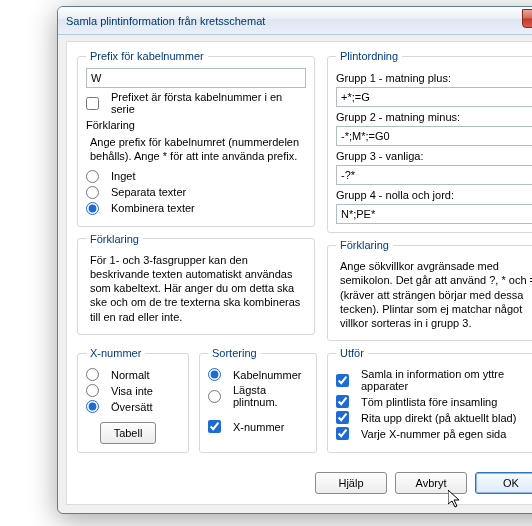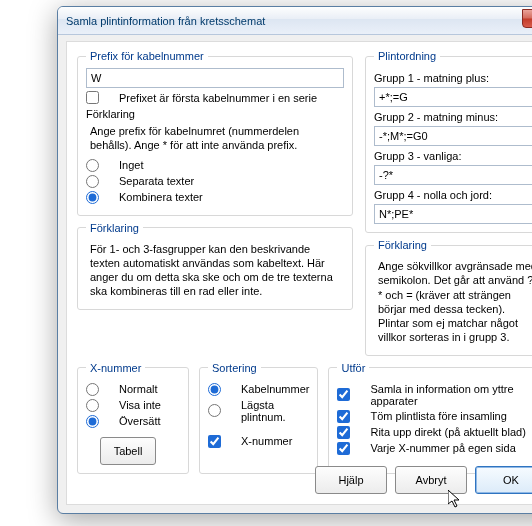--- a/index.html
+++ b/index.html
@@ -49,58 +49,58 @@
     text-shadow: 0 -1px 0 rgba(0,0,0,.3);
   }
   .body {
     position: absolute;
     left: 8px; right: 8px; top: 34px; bottom: 8px;
     background: #fff;
     border: 1px solid #dcdcdc;
     padding: 8px 10px 8px 10px;
   }
   .row { display: flex; gap: 12px; }
-  .left { width: 276px; }
+  .left { width: 238px; }
   .right { flex: 1; }
 
   fieldset {
     border: 1px solid #d8d8d8;
     border-radius: 3px;
     margin: 0 0 6px 0;
     padding: 6px 8px 8px 8px;
   }
   legend { padding: 0 4px; color: #003a8c; }
 
   .label { margin: 4px 0 3px; }
   input[type=text] {
     width: 100%;
     height: 20px;
     border: 1px solid #aebccd;
     padding: 1px 4px;
     font: inherit;
     background: #fff;
   }
   .chk, .rad {
-    display: flex; align-items: center; gap: 20px;
+    display: flex; align-items: center; gap: 12px;
     margin: 3px 0;
   }
   .chk input, .rad input { margin: 0; accent-color: #1e6bd6; }
   .chk input[type=checkbox] { width:13px; height:13px; }
 
   .desc { padding: 2px 4px 2px 4px; line-height: 1.3; }
 
   .inner-group { margin-top: 4px; }
   .subhead { margin: 2px 0 2px 0; }
 
   .midrow { display: flex; gap: 10px; }
   .midcol { flex: 1; }
 
   .btn {
     display: inline-flex; align-items: center; justify-content: center;
-    height: 28px; min-width: 72px;
+    height: 22px; min-width: 72px;
     padding: 0 5px;
     border: 1px solid #8a8a8a;
     border-radius: 3px;
     background: linear-gradient(#fdfdfd, #ececec);
     font: inherit;
   }
   .btn.default {
     border-color: #2f74c0;
     box-shadow: 0 0 0 1px #8fb8e6 inset;
     background: linear-gradient(#f6fbff,#dcebf9);

